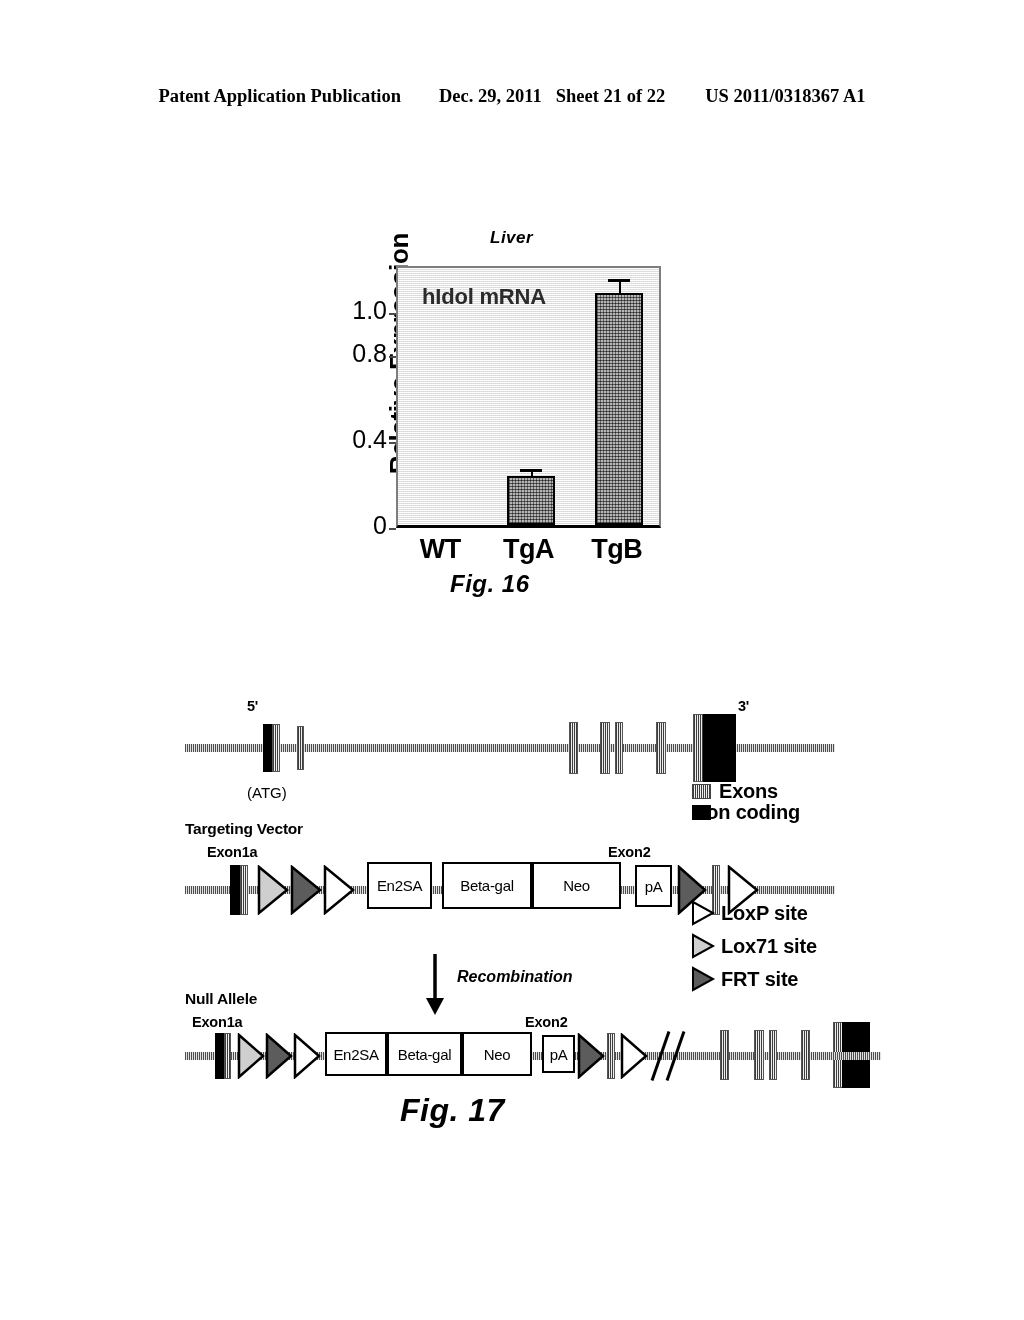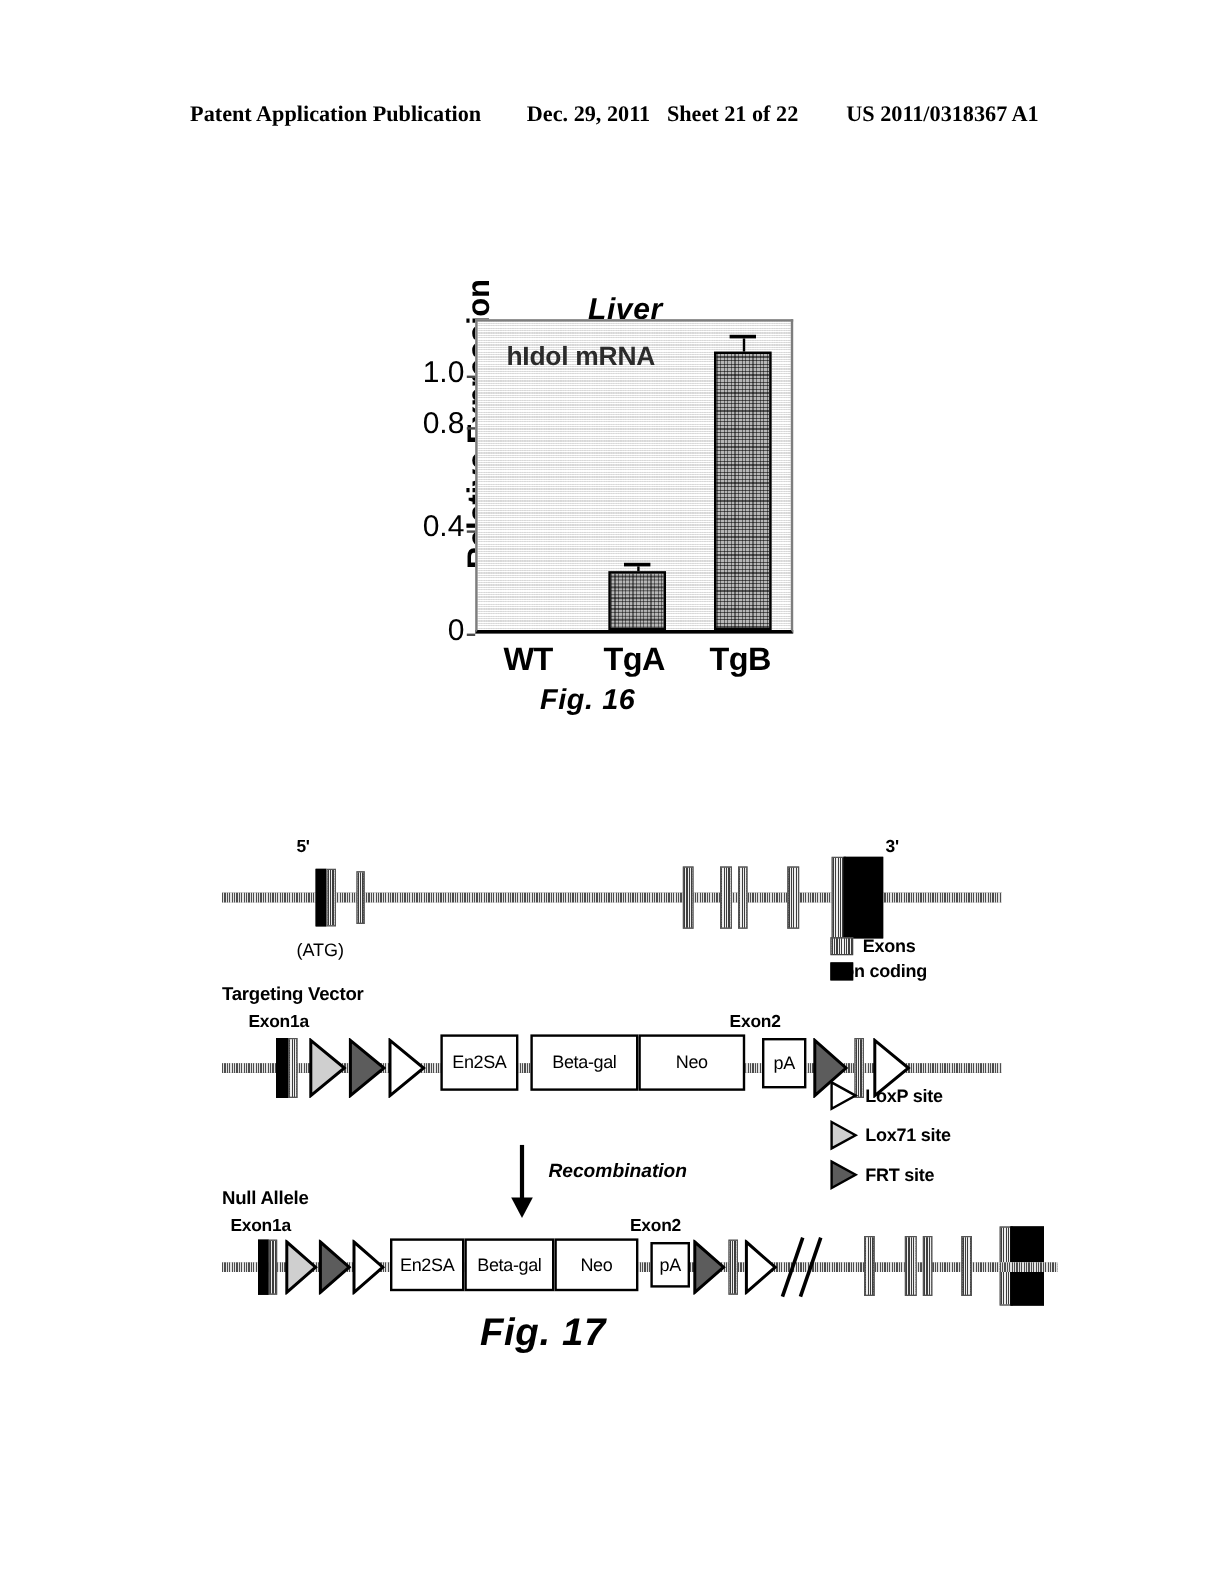--- a/index.html
+++ b/index.html
@@ -40,22 +40,22 @@
   #fig16 {
     position: absolute;
     left: 330px;
     top: 228px;
     width: 360px;
     height: 400px;
   }
   #chart-title {
     position: absolute;
     left: 160px;
-    top: 16px;
-    font-size: 25px;
+    top: 0px;
+    font-size: 17px;
     font-weight: bold;
     font-style: italic;
     font-family: "Liberation Sans", sans-serif;
     letter-spacing: 0.5px;
   }
   #y-axis-title {
     position: absolute;
     left: -76px;
     top: 110px;
     width: 290px;
@@ -227,21 +227,21 @@
     box-sizing: border-box;
     flex: 0 0 auto;
   }
   .legend-swatch.exons {
     background-color: #a8a8a8;
     background-image:
       repeating-linear-gradient(90deg, #3d3d3d 0px, #3d3d3d 1px, #efefef 1px, #efefef 2px),
       repeating-linear-gradient(0deg, #4d4d4d 0px, #4d4d4d 1px, #e8e8e8 1px, #e8e8e8 2px);
   }
   .legend-swatch.noncoding { background: #000; border-color: #000; }
-  .legend-text { font-size: 15px; font-weight: bold; letter-spacing: -0.2px; text-align: center; }
+  .legend-text { font-size: 20px; font-weight: bold; letter-spacing: -0.2px; text-align: center; }
   .legend-arrow { width: 26px; height: 26px; margin-right: 5px; flex: 0 0 auto; }
   #recomb-label {
     position: absolute;
     font-size: 16px;
     font-style: italic;
     font-weight: bold;
     white-space: nowrap;
   }
   .break-slash {
     position: absolute;

